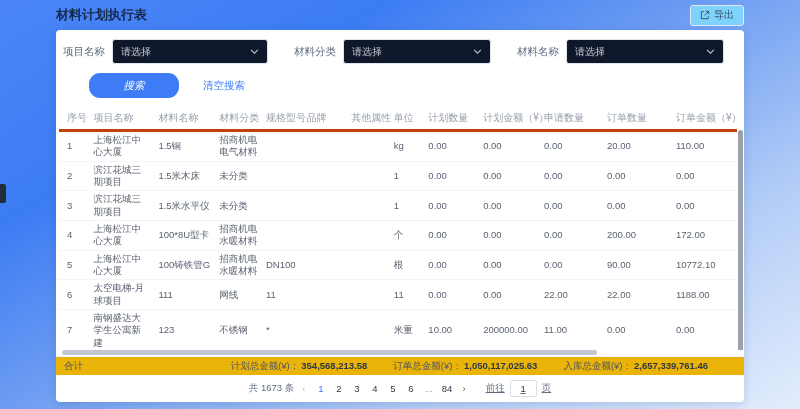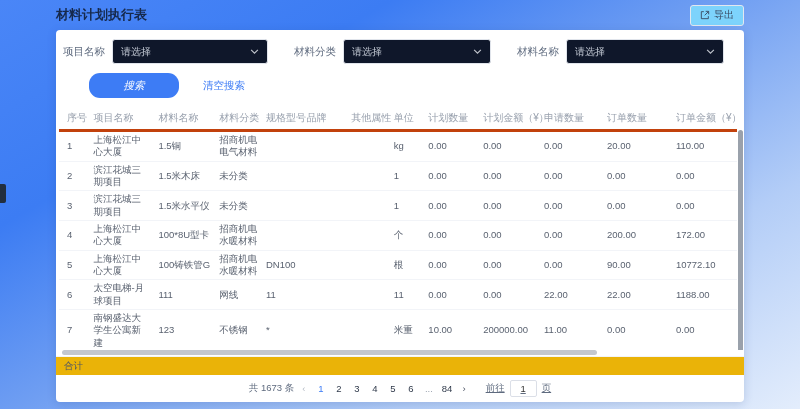--- a/index.html
+++ b/index.html
@@ -277,20 +277,25 @@
     </table>
     <div class="v-scrollbar"></div>
   </div>
 
   <div class="hbar">
     <div class="hthumb"></div>
   </div>
 
   <div class="summary-row">
     <span>合计</span>
+    <div class="totals">
+        <span class="total-item"><span>计划总金额(¥)：</span><span class="tv">354,568,213.58</span></span>
+        <span class="total-item"><span>订单总金额(¥)：</span><span class="tv">1,050,117,025.63</span></span>
+        <span class="total-item"><span>入库总金额(¥)：</span><span class="tv">2,657,339,761.46</span></span>
+      </div>
   </div>
 
   <div class="pagination">
     <span class="pg-total">共 1673 条</span>
     <span class="pg-arrow pg-prev">‹</span>
     <span style="display:flex;gap:3px;">
         <span class="pg-num active">1</span>
         <span class="pg-num">2</span>
         <span class="pg-num">3</span>
         <span class="pg-num">4</span>

